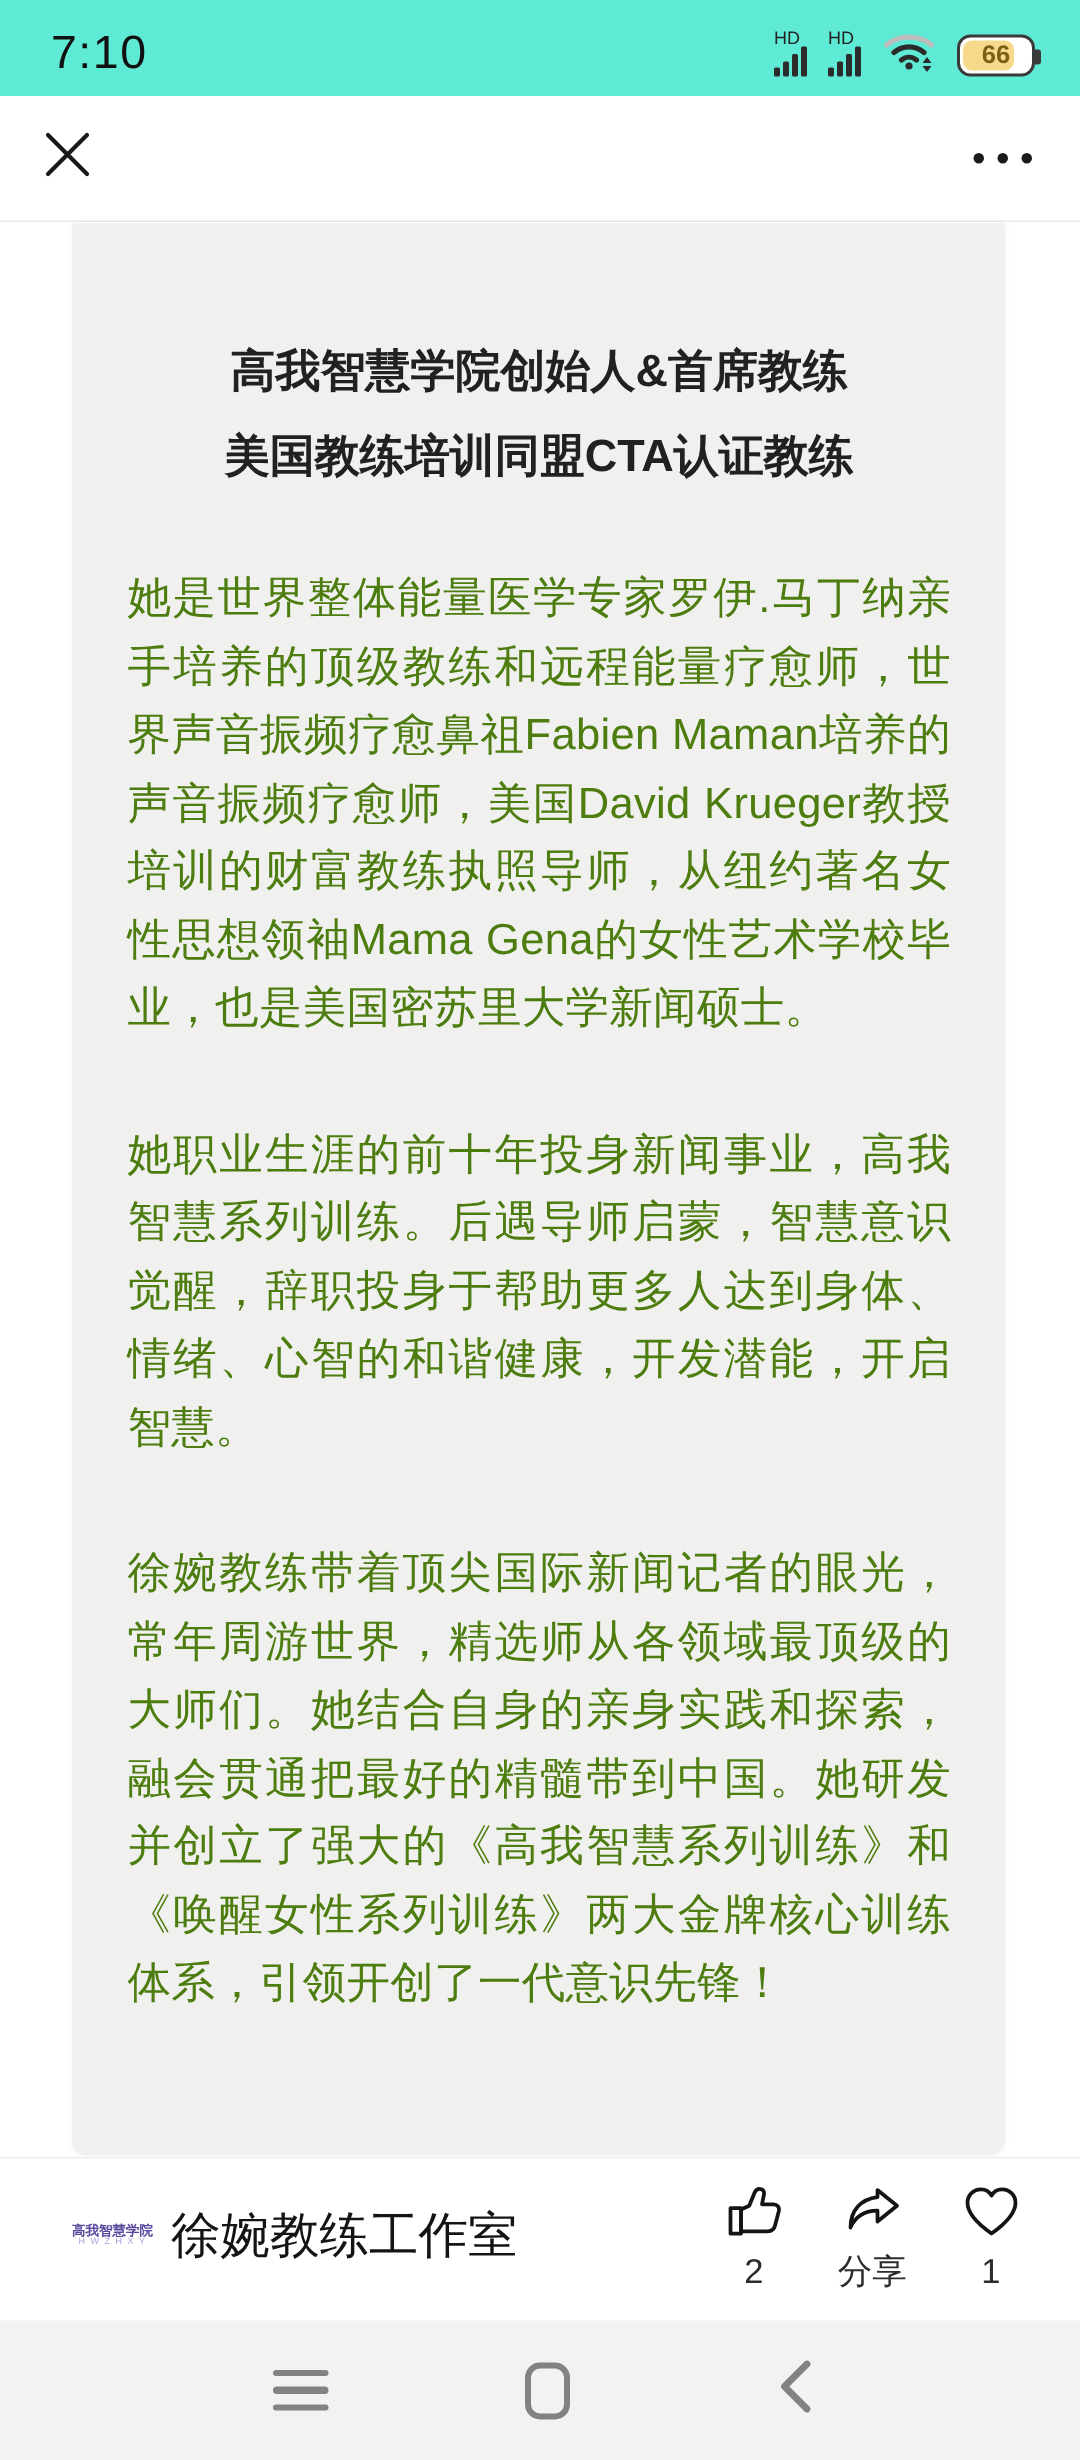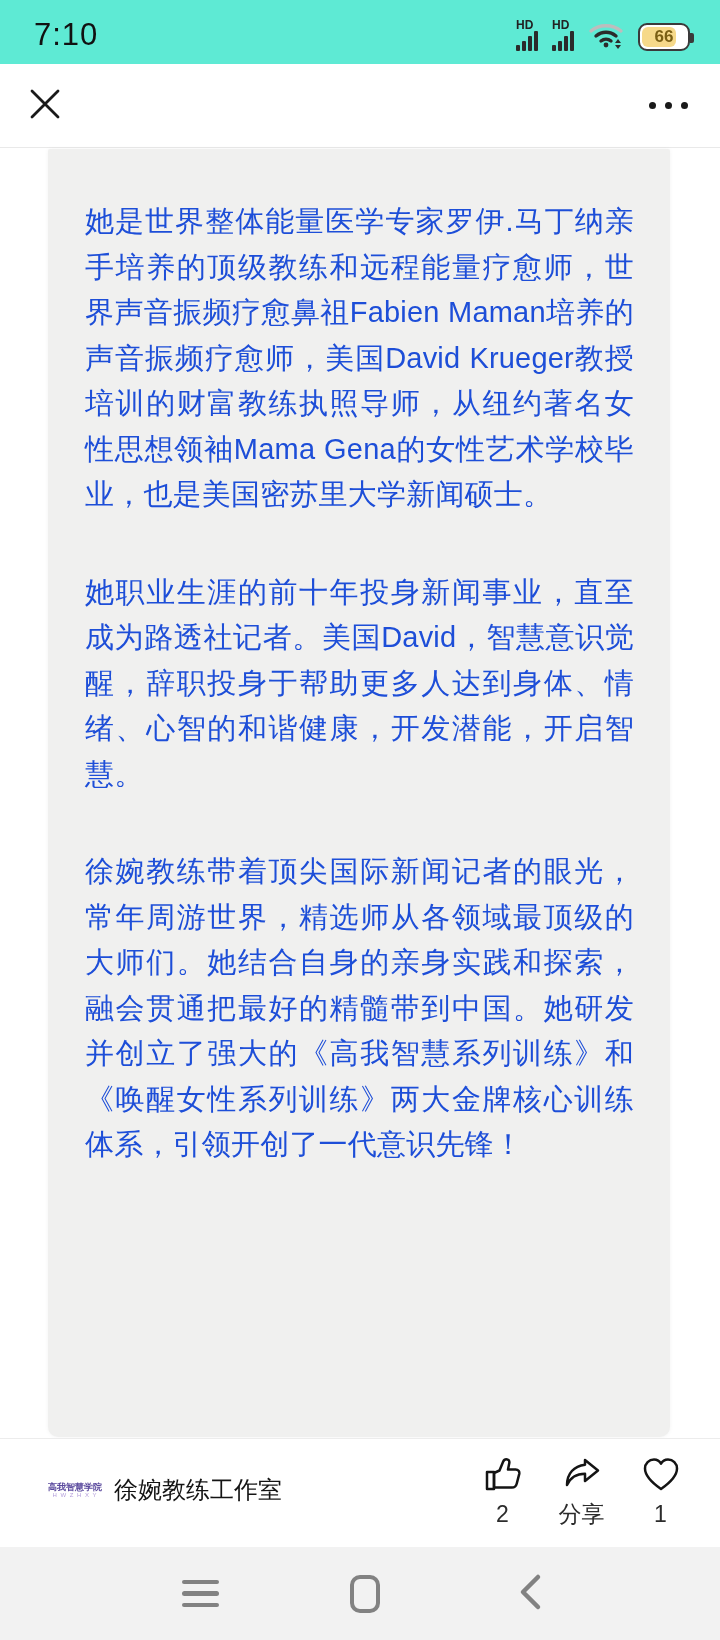--- a/index.html
+++ b/index.html
@@ -15,21 +15,21 @@
 
   
   .statusbar{
     position:absolute;top:0;left:0;right:0;height:64px;
     display:flex;align-items:center;justify-content:space-between;
     padding:6px 30px 0 34px;box-sizing:border-box;background:#5eead4;
   }
   .time{font-size:31px;color:#111;letter-spacing:1px;}
   .sb-right{display:flex;align-items:flex-end;gap:14px;}
   .sig{display:flex;flex-direction:column;align-items:flex-start;}
-  .sig .hd{font-size:12px;font-weight:bold;color:#222;line-height:10px;margin-bottom:1px;}
+  .sig .hd{font-size:12px;font-weight:normal;color:#222;line-height:10px;margin-bottom:1px;}
   .bars{display:flex;align-items:flex-end;gap:2px;height:20px;}
   .bars i{display:block;width:4px;background:#2b2b2b;border-radius:1px;}
   .bars i.b1{height:6px;}.bars i.b2{height:10px;}.bars i.b3{height:15px;}.bars i.b4{height:20px;}
   .battery{
     position:relative;width:52px;height:28px;border:2.5px solid #3a3a3a;border-radius:9px;
     display:flex;align-items:center;justify-content:center;background:#fff;box-sizing:border-box;
   }
   .battery .fill{position:absolute;left:2px;top:2px;bottom:2px;width:34px;background:#f6d98a;border-radius:6px;}
   .battery .pct{position:relative;font-size:17px;font-weight:bold;color:#7a5f14;}
   .battery .nub{position:absolute;right:-6px;top:8px;width:4px;height:10px;background:#3a3a3a;border-radius:0 2px 2px 0;}
@@ -52,38 +52,38 @@
     box-shadow:0 0 4px rgba(0,0,0,0.05);
     padding:6px 36px 0 37px;box-sizing:border-box;overflow:hidden;
   }
   .a-title{
     font-size:28px;font-weight:bold;text-align:center;color:#2e2e2e;
     line-height:42px;margin:8px 0 0 0;
   }
   .a-creds{margin-top:64px;text-align:center;font-weight:bold;color:#212121;
     font-size:30px;line-height:57px;}
   .a-para{
-    font-size:29px;line-height:45.5px;color:#1d4ed8;
+    font-size:29px;line-height:45.5px;color:#4d7c0f;
     text-align:justify;text-justify:inter-ideograph;
     margin:52px 0 0 0;letter-spacing:0.2px;
   }
   .a-para.first{margin-top:44px;}
 
   
   .bottombar{
     position:absolute;left:0;right:0;bottom:93px;height:109px;background:#ffffff;
     border-top:1px solid #ececec;
     display:flex;align-items:center;justify-content:space-between;
     padding:0 20px 6px 48px;box-sizing:border-box;
   }
   .account{display:flex;align-items:center;gap:12px;}
   .logo{width:54px;height:32px;display:flex;flex-direction:column;align-items:center;justify-content:center;overflow:hidden;}
   .logo .l1{font-size:9px;color:#5b4a9e;font-weight:bold;white-space:nowrap;line-height:10px;}
   .logo .l2{font-size:6px;color:#b39ddb;white-space:nowrap;line-height:7px;letter-spacing:1px;}
-  .acct-name{font-size:24px;color:#141414;}
+  .acct-name{font-size:33px;color:#141414;}
   .actions{display:flex;}
   .action{
     width:79px;display:flex;flex-direction:column;align-items:center;justify-content:center;
     cursor:pointer;
   }
   .action svg{display:block;}
   .action .lbl{margin-top:5px;font-size:23px;color:#2c2c2c;line-height:26px;}
 
   
   .sysnav{
@@ -150,22 +150,26 @@
     </span>
     <span class="dots">
       <i></i>
         <i></i>
         <i></i>
     </span>
   </div>
 
   <div class="content">
     <div class="card">
+      <div class="a-creds">
+        <div>高我智慧学院创始人&amp;首席教练</div>
+        <div>美国教练培训同盟CTA认证教练</div>
+      </div>
       <p class="a-para first">她是世界整体能量医学专家罗伊.马丁纳亲手培养的顶级教练和远程能量疗愈师，世界声音振频疗愈鼻祖Fabien Maman培养的声音振频疗愈师，美国David Krueger教授培训的财富教练执照导师，从纽约著名女性思想领袖Mama Gena的女性艺术学校毕业，也是美国密苏里大学新闻硕士。</p>
-      <p class="a-para">她职业生涯的前十年投身新闻事业，直至成为路透社记者。美国David，智慧意识觉醒，辞职投身于帮助更多人达到身体、情绪、心智的和谐健康，开发潜能，开启智慧。</p>
+      <p class="a-para">她职业生涯的前十年投身新闻事业，高我智慧系列训练。后遇导师启蒙，智慧意识觉醒，辞职投身于帮助更多人达到身体、情绪、心智的和谐健康，开发潜能，开启智慧。</p>
       <p class="a-para">徐婉教练带着顶尖国际新闻记者的眼光，常年周游世界，精选师从各领域最顶级的大师们。她结合自身的亲身实践和探索，融会贯通把最好的精髓带到中国。她研发并创立了强大的《高我智慧系列训练》和《唤醒女性系列训练》两大金牌核心训练体系，引领开创了一代意识先锋！</p>
     </div>
   </div>
 
   <div class="bottombar">
     <div class="account">
       <span class="logo">
         <span class="l1">高我智慧学院</span>
         <span class="l2">H W Z H X Y</span>
       </span>

